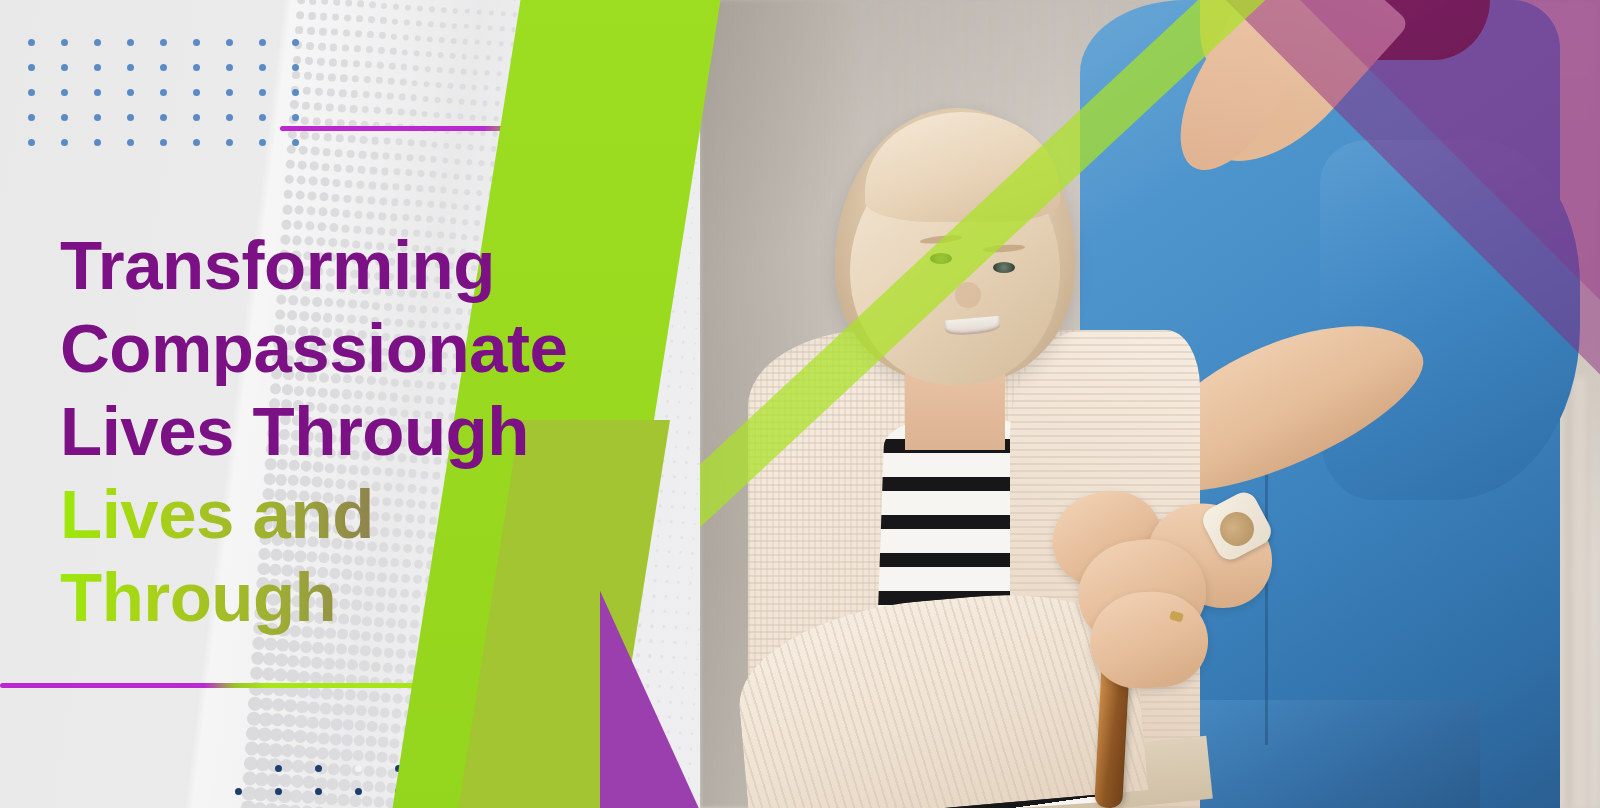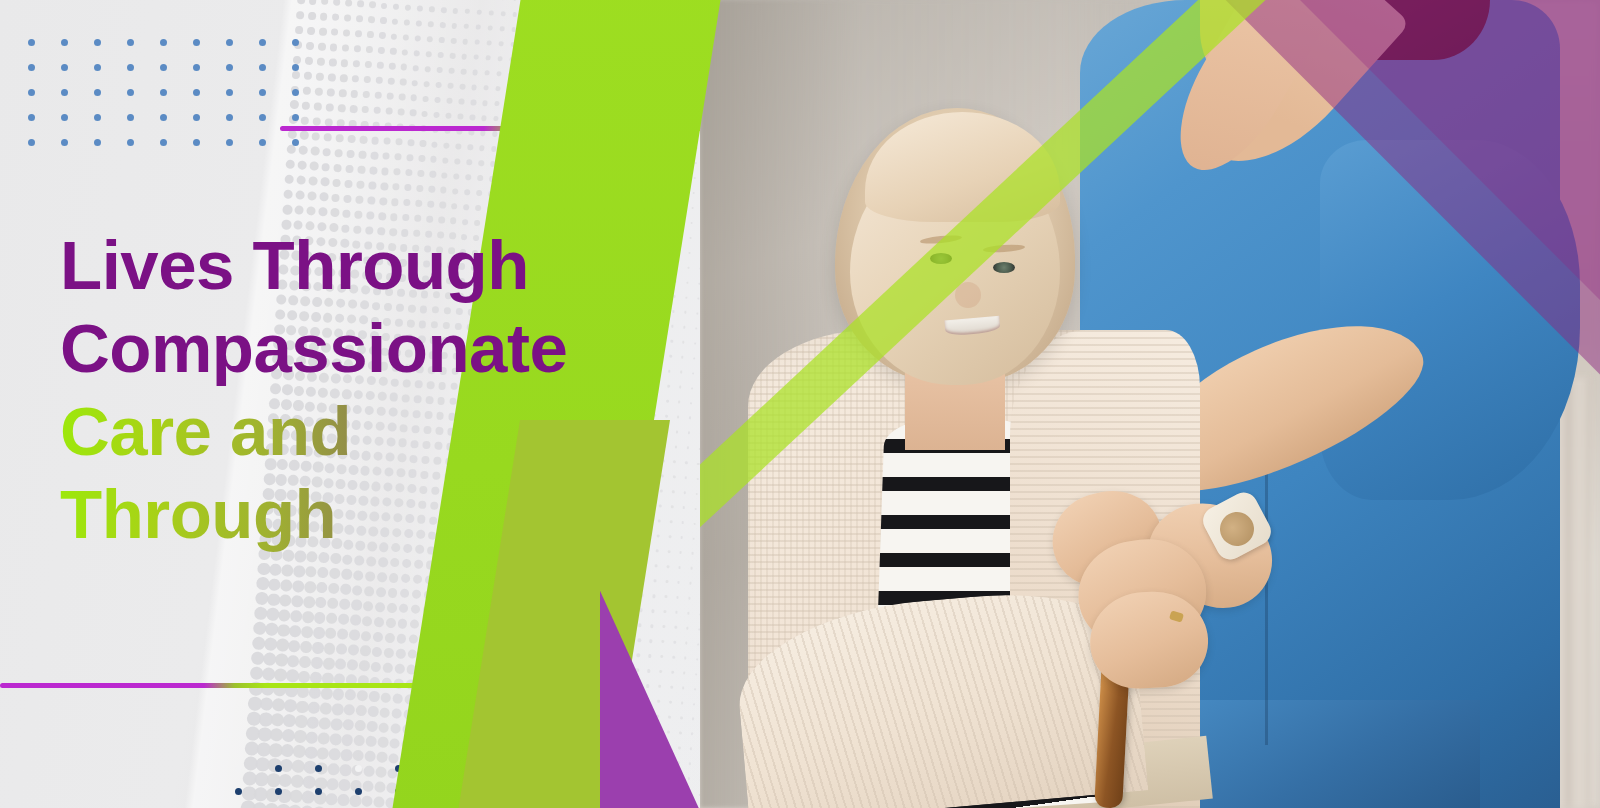--- a/index.html
+++ b/index.html
@@ -456,19 +456,20 @@
     <div class="tr-stripe"></div>
   </div>
 
   <div class="green-band">
     <div class="band-green band-1"></div>
     <div class="band-green band-1b"></div>
     <div class="purple-tri-solid"></div>
   </div>
 
   <h1 class="headline">
+    <span class="hl-purple">Transforming</span>
+    <span class="hl-purple">Compassionate</span>
     <span class="hl-purple">Lives Through</span>
-    <span class="hl-purple">Compassionate</span>
-    <span class="hl-grad">Care and</span>
+    <span class="hl-grad">Lives and</span>
     <span class="hl-grad">Through</span>
   </h1>
 
 </div>
 
 </body></html>

